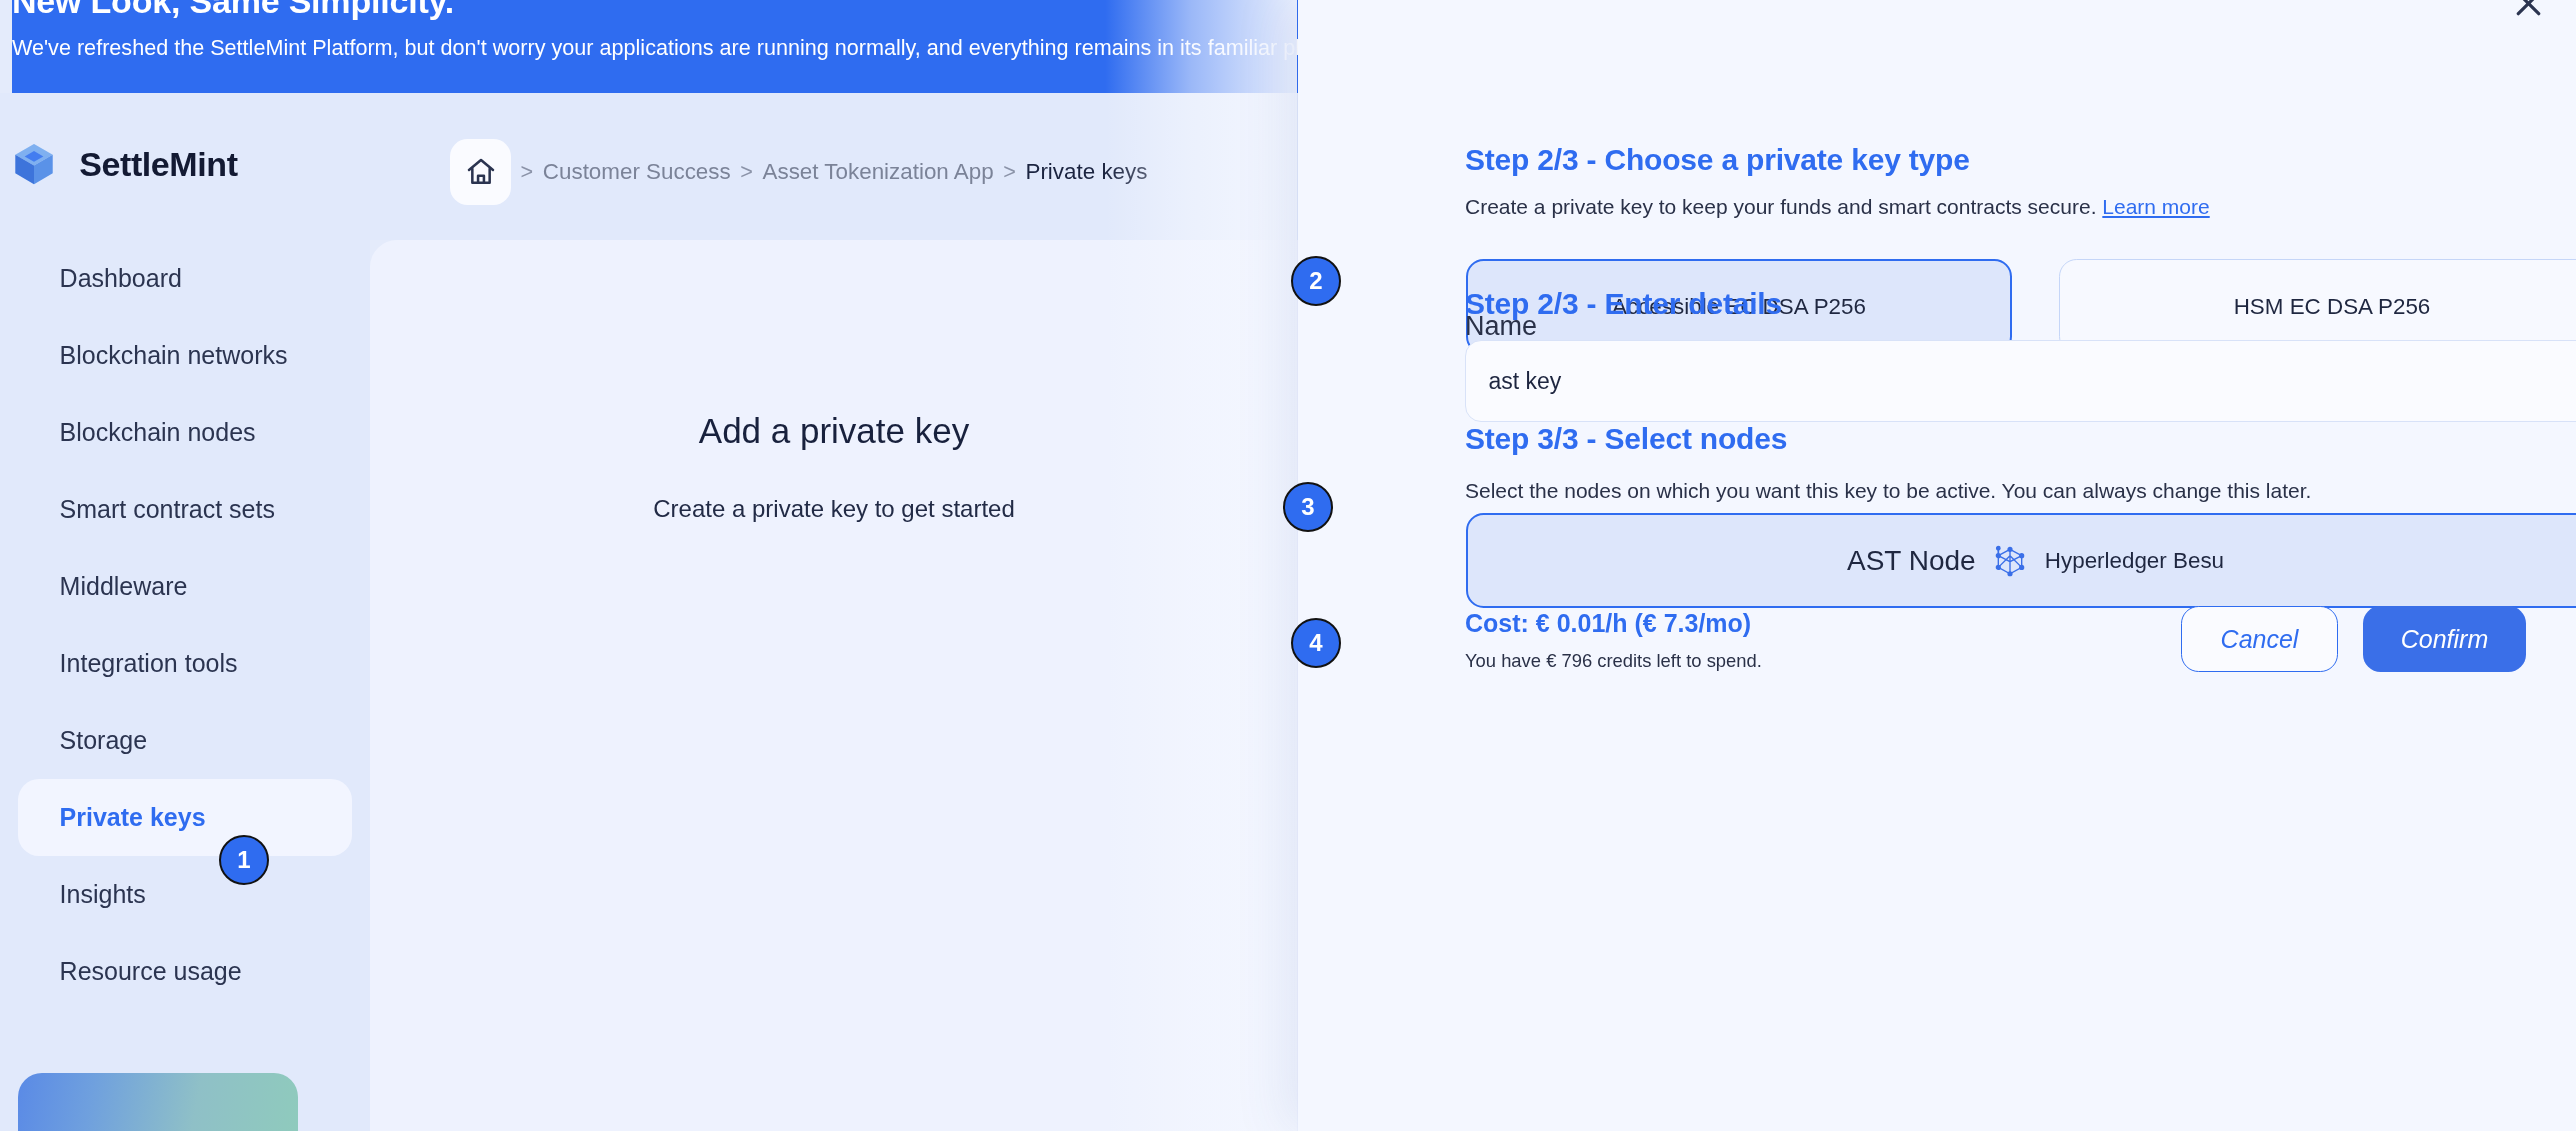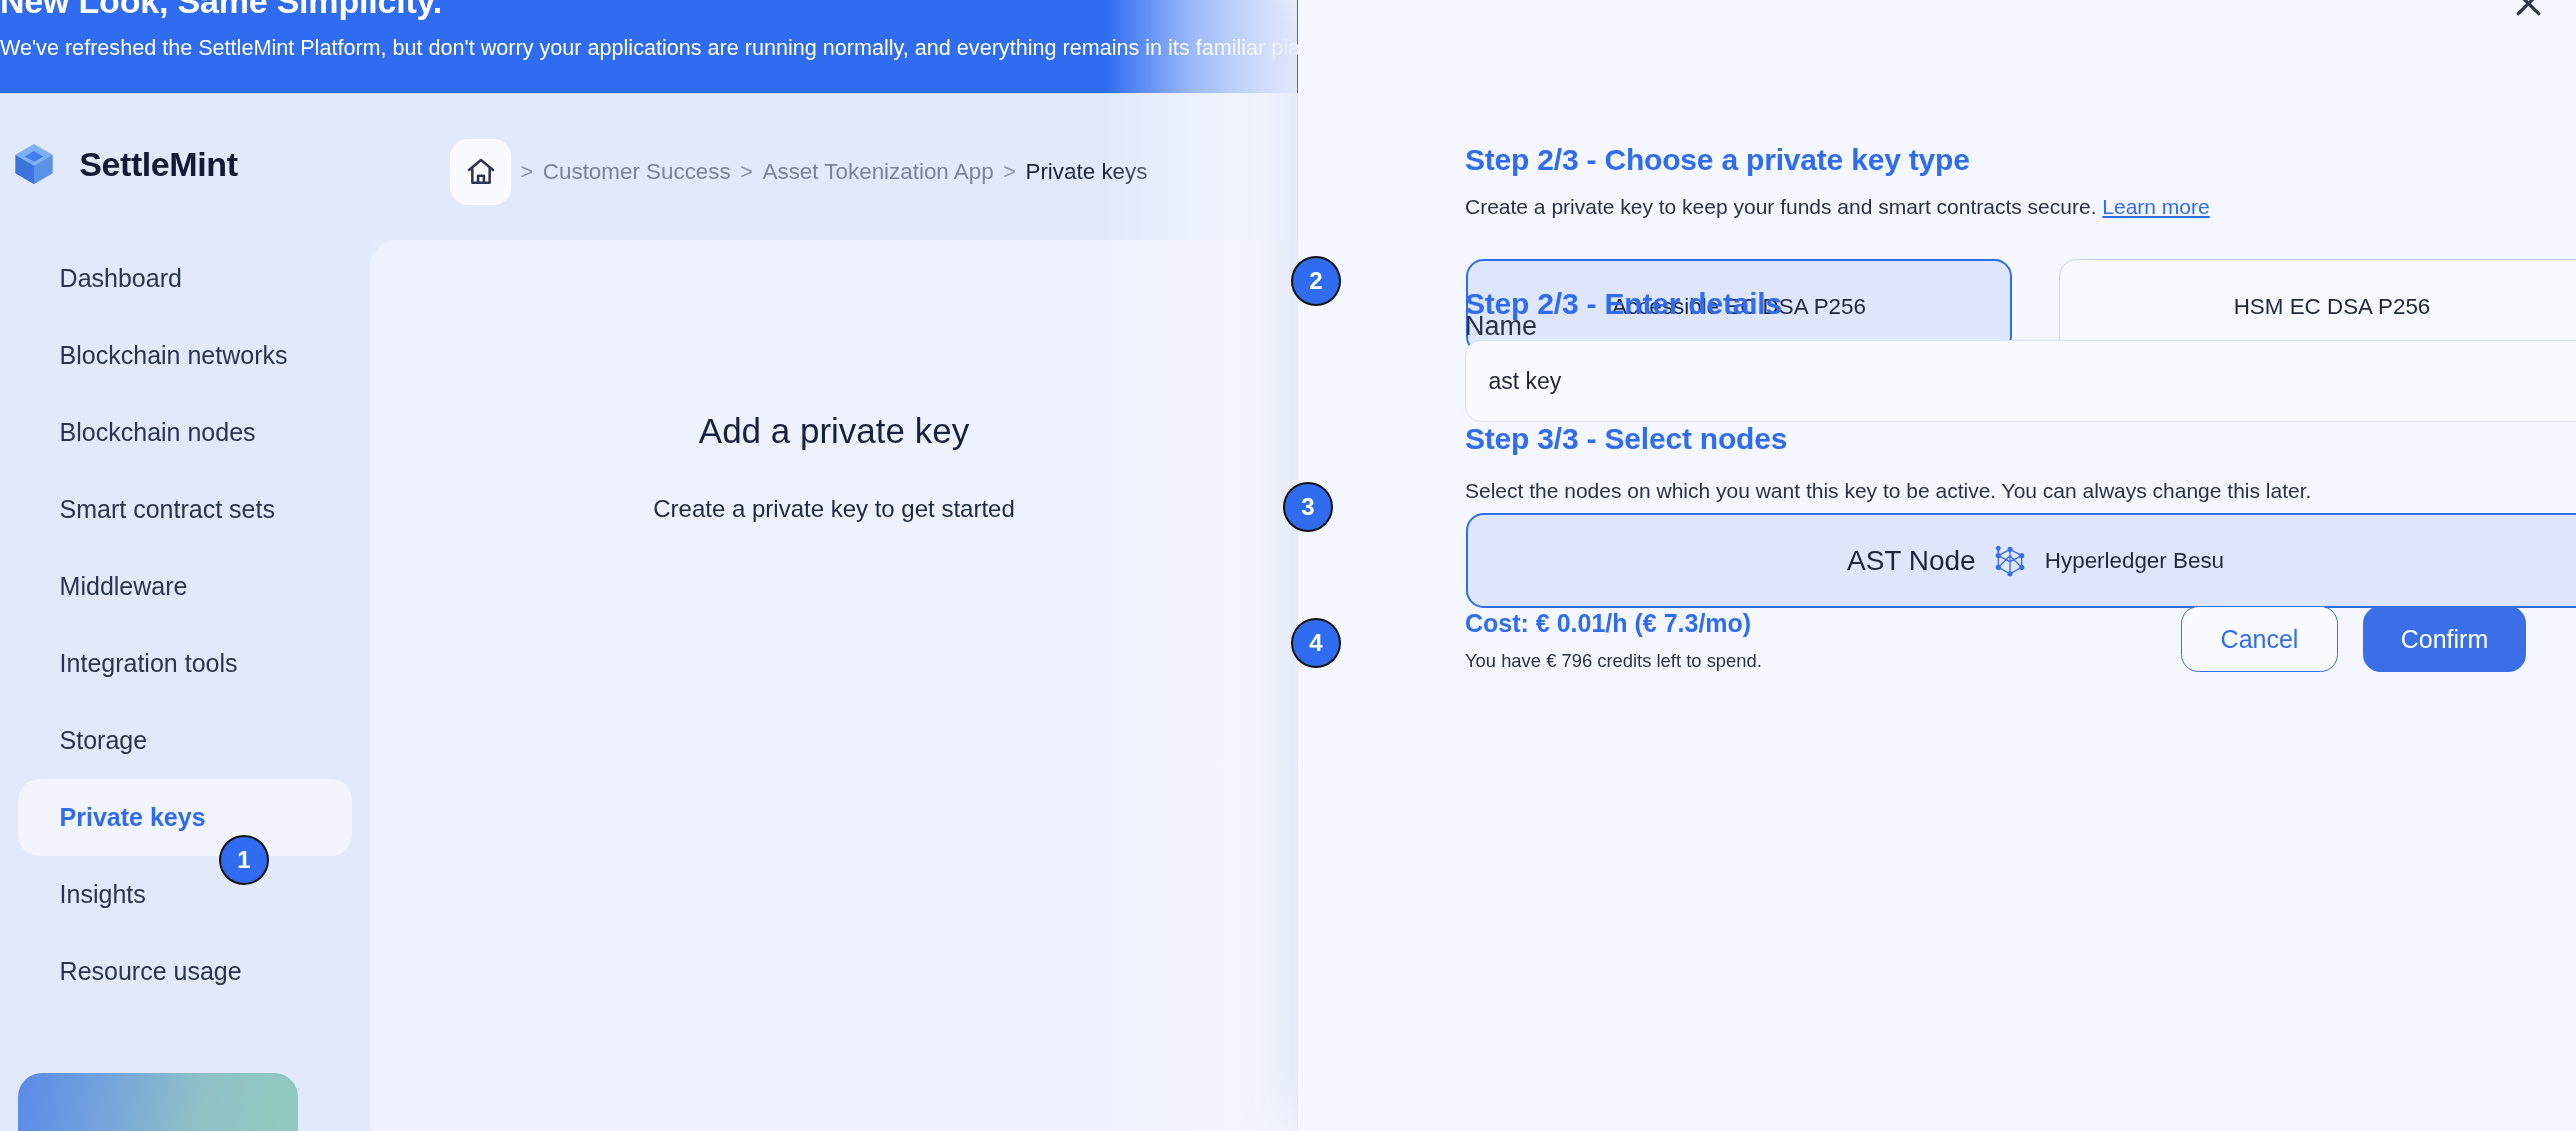--- a/index.html
+++ b/index.html
@@ -14,21 +14,21 @@
 
   #app {
     position: relative;
     width: 2576px;
     height: 1131px;
   }
 
   
   .banner {
     position: absolute;
-    left: 0; top: 0;
+    left: 12px; top: 0;
     width: 1298px;
     height: 93px;
     background: #2f6cf0;
     color: #ffffff;
     overflow: hidden;
   }
   .banner-title {
     position: absolute;
     left: 0; top: -17.6px;
     font-size: 34px;
@@ -299,20 +299,21 @@
   .btn {
     position: absolute;
     height: 66px;
     border-radius: 17.6px;
     display: flex;
     align-items: center;
     justify-content: center;
     font-size: 25px;
     font-family: "Liberation Sans", sans-serif;
     cursor: pointer;
+    font-style: italic;
   }
   .btn-cancel {
     left: 883px; top: 606px;
     width: 157px;
     background: #fafbff;
     border: 1.6px solid #2f6cf0;
     color: #2f6cf0;
   }
   .btn-confirm {
     left: 1065px; top: 606px;

